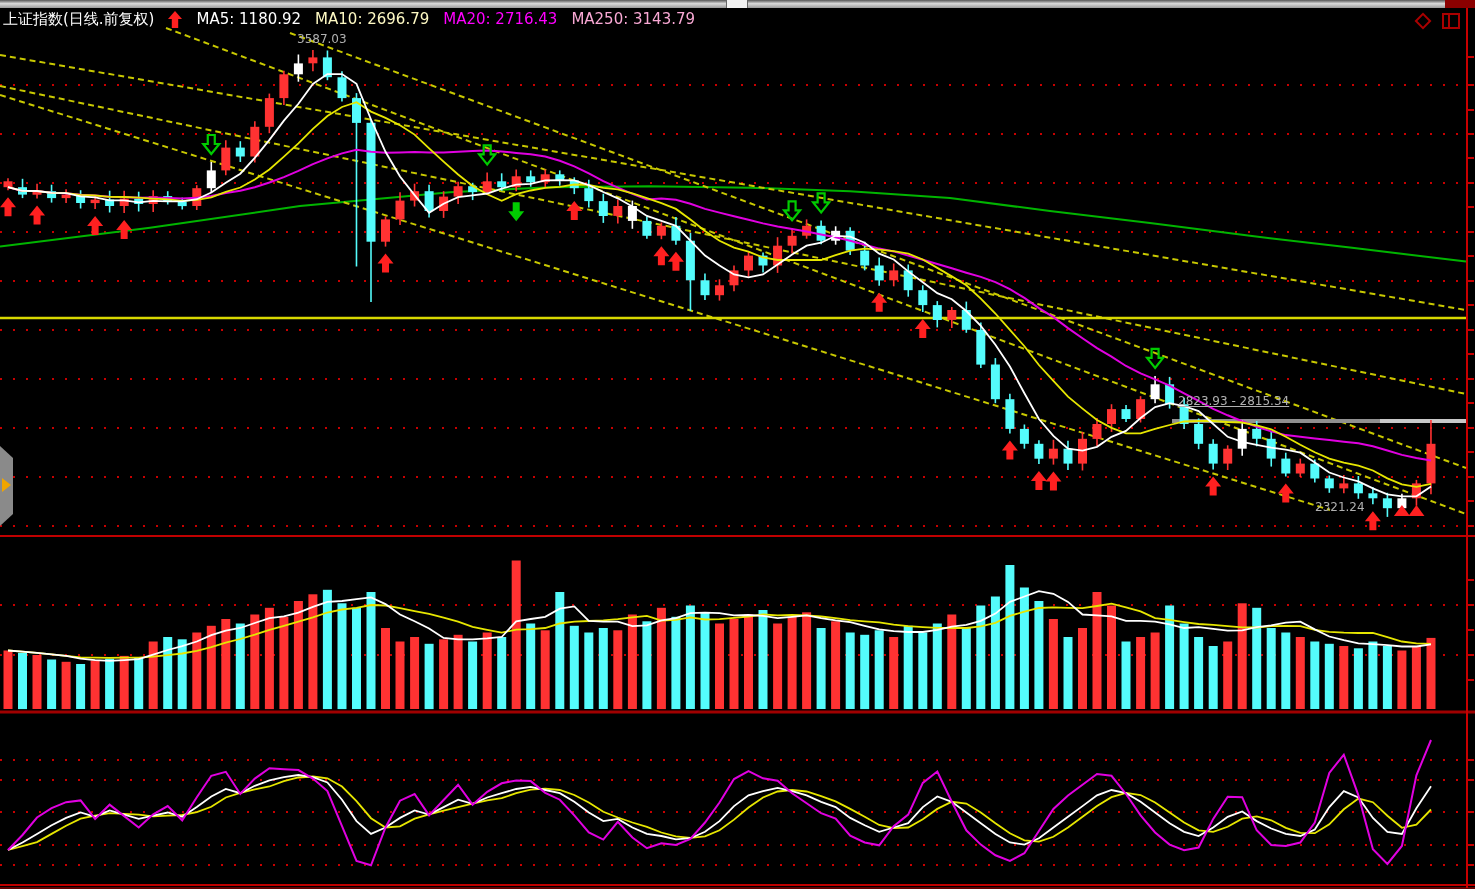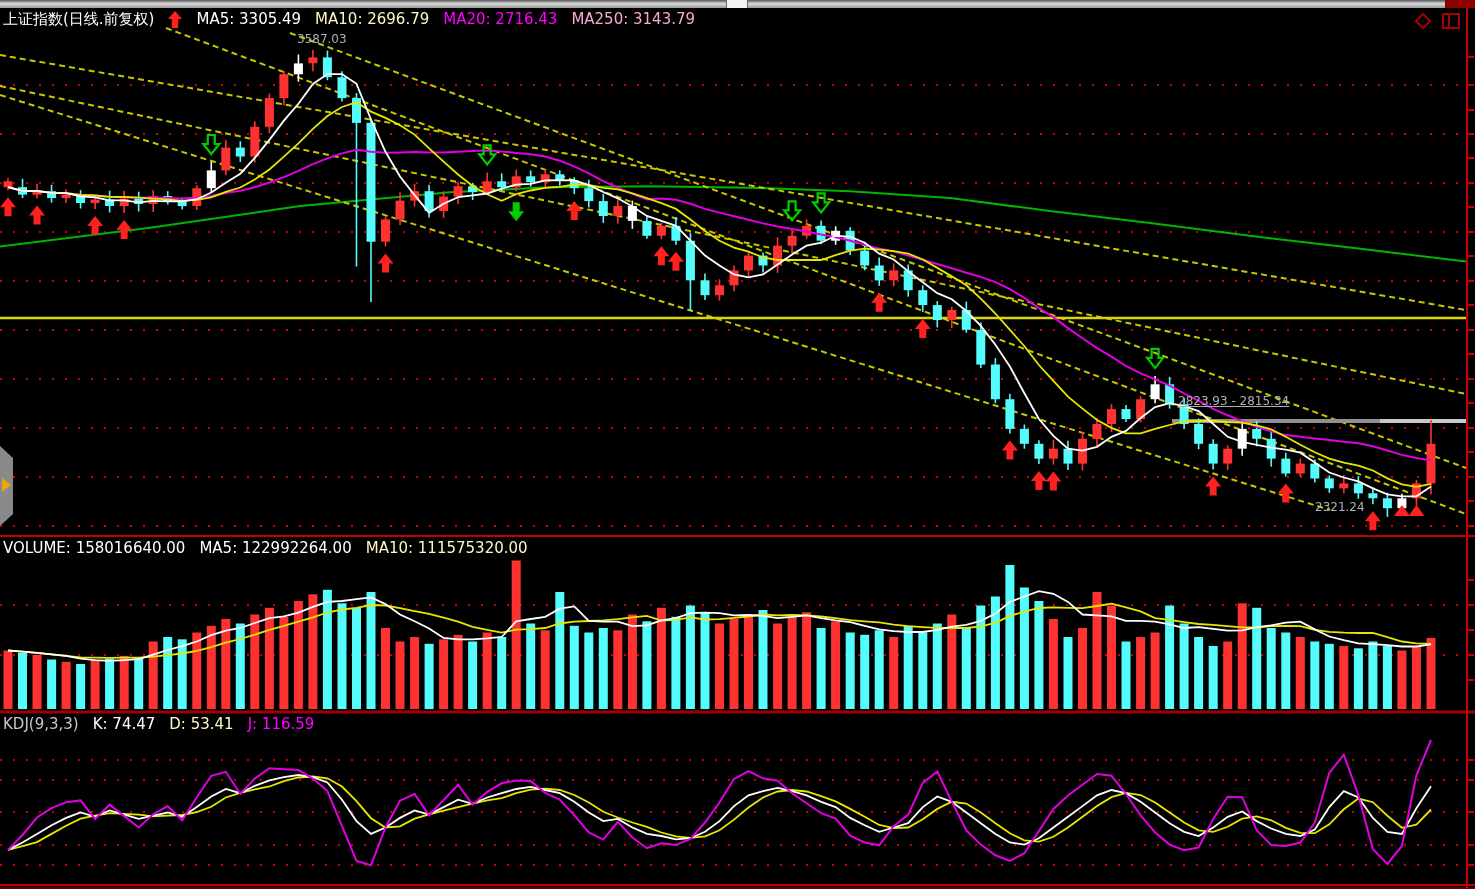--- a/index.html
+++ b/index.html
@@ -427,21 +427,21 @@
   </div>
   <div id="top-right-strip"></div>
 
   <div class="hdr" style="left:3px;top:10px;">
     <span class="w">上证指数(日线.前复权)</span>
     <span style="display:inline-flex;">
       <svg width="14" height="17" viewBox="0 0 14 17">
           <path d="M7 0 L14 8 H10.2 V17 H3.8 V8 H0 Z" fill="#ff2020"></path>
         </svg>
     </span>
-    <span class="w">MA5: 3305.49</span>
+    <span class="w">MA5: 1180.92</span>
     <span class="y">MA10: 2696.79</span>
     <span class="m">MA20: 2716.43</span>
     <span class="g">MA250: 3143.79</span>
   </div>
 
   <div id="icon-row">
     <span style="display:inline-flex;">
       <svg width="20" height="20" viewBox="0 0 20 20">
           <rect x="5" y="5" width="10" height="10" transform="rotate(45 10 10)" fill="none" stroke="#aa0000" stroke-width="2"></rect>
         </svg>
@@ -455,26 +455,15 @@
   </div>
 
   <div class="pricelabel" style="left:297px;top:32px;">3587.03</div>
   <div class="pricelabel" style="left:1178px;top:394px;text-decoration:underline;">2823.93 - 2815.34</div>
   <div class="pricelabel" style="left:1315px;top:500px;">2321.24</div>
 
   <div id="left-handle">
     <div class="tri"></div>
   </div>
 
-  <div class="hdr" style="left:3px;top:539px;">
-    <span class="w">VOLUME: 158016640.00</span>
-    <span class="w">MA5: 122992264.00</span>
-    <span class="y">MA10: 111575320.00</span>
-  </div>
-
-  <div class="hdr" style="left:3px;top:715px;">
-    <span class="gy">KDJ(9,3,3)</span>
-    <span class="w">K: 74.47</span>
-    <span class="y">D: 53.41</span>
-    <span class="m">J: 116.59</span>
-  </div>
+
 
 </div>
 
 </body></html>

